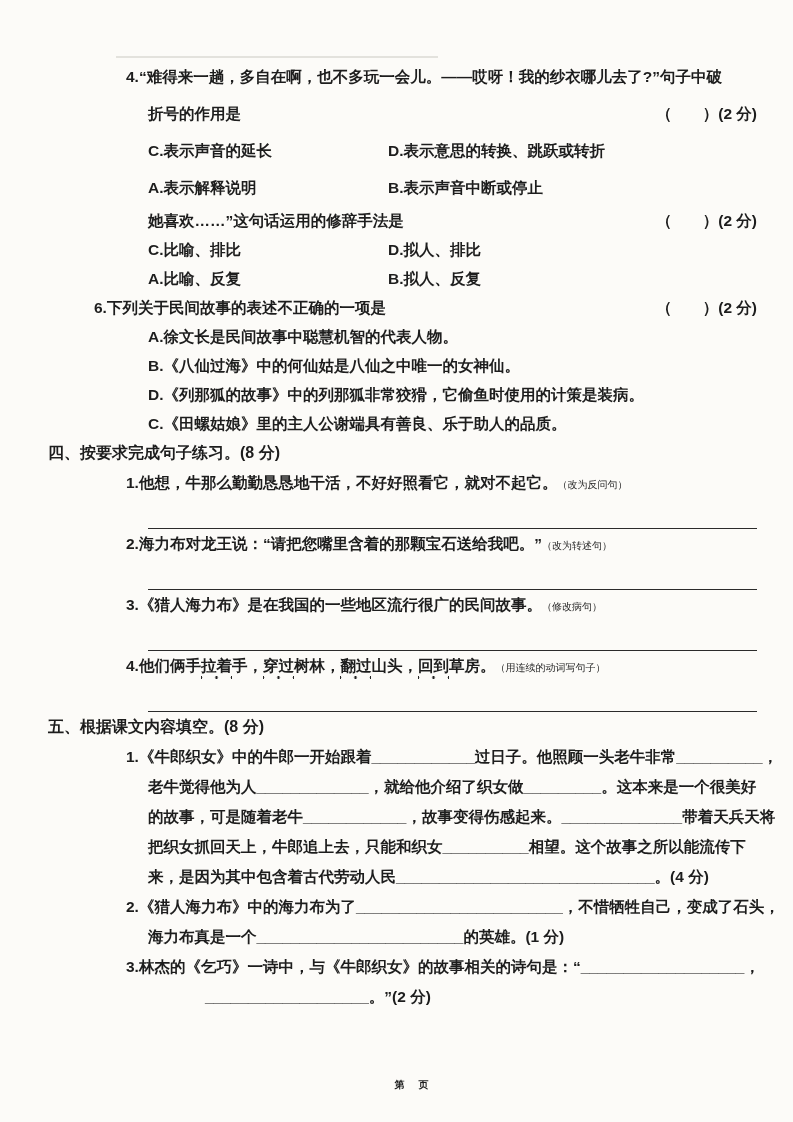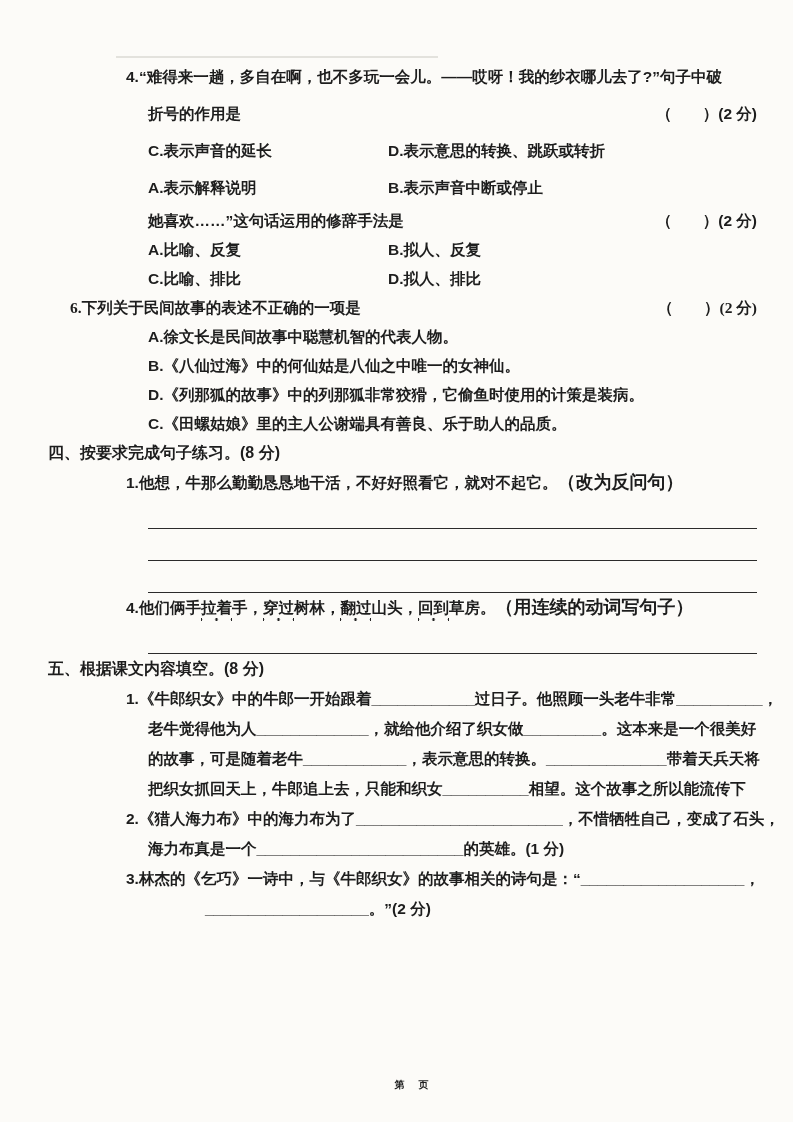--- a/index.html
+++ b/index.html
@@ -19,37 +19,37 @@
     position:absolute;left:116px;top:56px;width:322px;height:2px;
     background:#e3e2dd;
   }
   .content{position:absolute;left:0;top:58px;width:793px;}
   .row{position:relative;white-space:nowrap;}
   .num{padding-left:126px;}
   .cont{padding-left:148px;gap:40px;}
   .deep{padding-left:205px;}
   .heading{padding-left:48px;font-weight:700;font-size:16px;}
   .flex{display:flex;align-items:center;}
-  .flex.num{padding-left:70px;font-family:Liberation Serif, serif;}
+  .flex.num{padding-left:94px;}
   .flex.cont{padding-left:148px;}
   .slot{margin-left:auto;margin-right:36px;text-align:right;}
   .optrow{display:flex;align-items:center;padding-left:148px;}
   .optrow .col1{width:240px;}
   
   #q4 .row{height:37px;line-height:37px;}
   #q5 .row{height:29px;line-height:29px;}
   #q6 .row{height:29px;line-height:29px;}
   #sec4 .heading{height:30px;line-height:30px;}
   #sec4 .itemrow{height:29px;line-height:29px;}
   #sec4 .rulerow{height:31px;margin-left:148px;margin-right:36px;border-bottom:1.6px solid #2b2b2b;}
   #sec5 .heading{height:30px;line-height:30px;}
   #sec5 .row{height:30px;line-height:30px;}
   .inst{
     font-family:"Liberation Serif",serif;
-    font-weight:700;font-size:18px;
+    font-weight:400;font-size:10px;
   }
   .em{
     background-image:radial-gradient(circle,#222 1.3px,transparent 1.5px);
     background-size:1em 5px;
     background-repeat:repeat-x;
     background-position:center bottom;
     padding-bottom:6px;
   }
   .footer{
     position:absolute;top:1072px;left:16px;width:793px;height:26px;line-height:26px;
@@ -77,54 +77,57 @@
             <span class="col1">A.表示解释说明</span>
             <span class="col2">B.表示声音中断或停止</span>
           </div>
         </div>
         <div id="q5">
           <div class="row flex cont">
             <span>她喜欢……”这句话运用的修辞手法是</span>
             <span class="slot">（　　）(2 分)</span>
           </div>
           <div class="row optrow">
+            <span class="col1">C.比喻、排比</span>
+            <span class="col2">D.拟人、排比</span>
+          </div>
+          <div class="row optrow">
             <span class="col1">A.比喻、反复</span>
             <span class="col2">B.拟人、反复</span>
-          </div>
-          <div class="row optrow">
-            <span class="col1">C.比喻、排比</span>
-            <span class="col2">D.拟人、排比</span>
           </div>
         </div>
         <div id="q6">
           <div class="row flex num">
             <span>6.下列关于民间故事的表述不正确的一项是</span>
             <span class="slot">（　　）(2 分)</span>
           </div>
           <div class="row cont">A.徐文长是民间故事中聪慧机智的代表人物。</div>
           <div class="row cont">B.《八仙过海》中的何仙姑是八仙之中唯一的女神仙。</div>
           <div class="row cont">D.《列那狐的故事》中的列那狐非常狡猾，它偷鱼时使用的计策是装病。</div>
           <div class="row cont">C.《田螺姑娘》里的主人公谢端具有善良、乐于助人的品质。</div>
         </div>
       </div>
     <div id="sec4">
         <div class="row heading">四、按要求完成句子练习。(8 分)</div>
         <div class="row num itemrow"><span>1.他想，牛那么勤勤恳恳地干活，不好好照看它，就对不起它。</span><span class="inst">（改为反问句）</span></div>
         <div class="rulerow"></div>
+        <div class="row num itemrow"><span>2.海力布对龙王说：“请把您嘴里含着的那颗宝石送给我吧。”</span><span class="inst">（改为转述句）</span></div>
         <div class="rulerow"></div>
+        <div class="row num itemrow"><span>3.《猎人海力布》是在我国的一些地区流行很广的民间故事。</span><span class="inst">（修改病句）</span></div>
         <div class="rulerow"></div>
         <div class="row num itemrow"><span>4.他们俩手</span><span class="em">拉着</span><span>手，</span><span class="em">穿过</span><span>树林，</span><span class="em">翻过</span><span>山头，</span><span class="em">回到</span><span>草房。</span><span class="inst">（用连续的动词写句子）</span></div>
         <div class="rulerow"></div>
       </div>
     <div id="sec5">
         <div class="row heading">五、根据课文内容填空。(8 分)</div>
         <div class="row num">1.《牛郎织女》中的牛郎一开始跟着____________过日子。他照顾一头老牛非常__________，</div>
         <div class="row cont">老牛觉得他为人_____________，就给他介绍了织女做_________。这本来是一个很美好</div>
-        <div class="row cont">的故事，可是随着老牛____________，表示意思的转换。______________带着天兵天将</div>
+        <div class="row cont">的故事，可是随着老牛____________，故事变得伤感起来。______________带着天兵天将</div>
         <div class="row cont">把织女抓回天上，牛郎追上去，只能和织女__________相望。这个故事之所以能流传下</div>
+        <div class="row cont">来，是因为其中包含着古代劳动人民______________________________。(4 分)</div>
         <div class="row num">2.《猎人海力布》中的海力布为了________________________，不惜牺牲自己，变成了石头，</div>
         <div class="row cont">海力布真是一个________________________的英雄。(1 分)</div>
         <div class="row num">3.林杰的《乞巧》一诗中，与《牛郎织女》的故事相关的诗句是：“___________________，</div>
         <div class="row deep">___________________。”(2 分)</div>
       </div>
   </div>
   <div class="footer">第　页</div>
 </div>
 
 </body></html>

